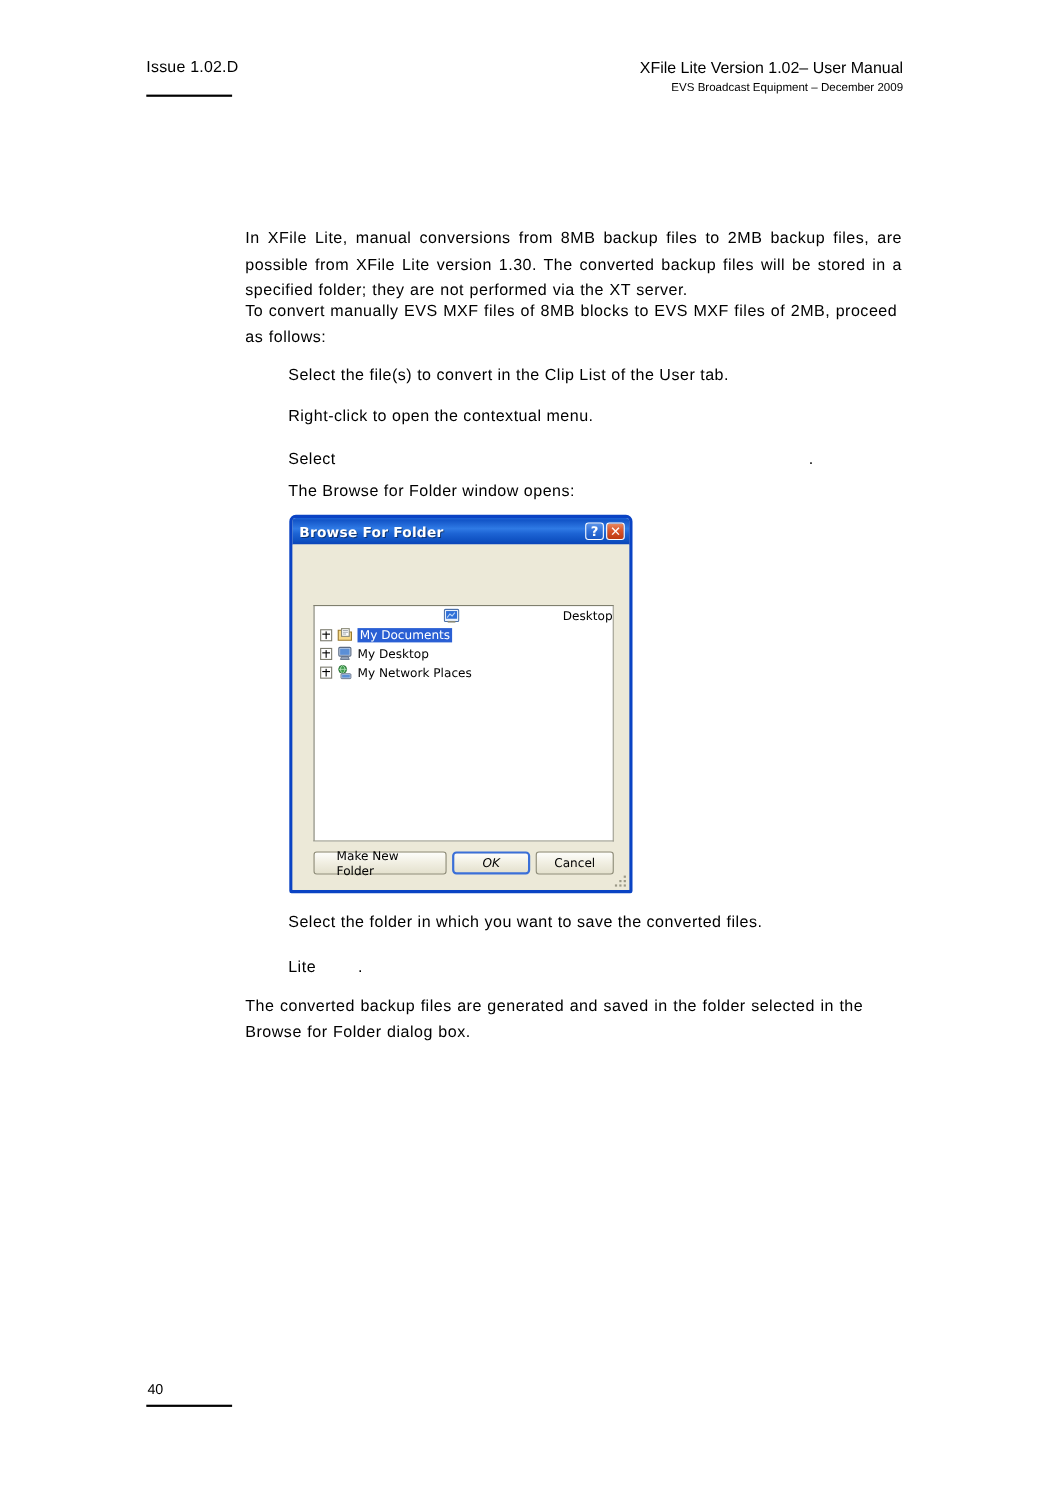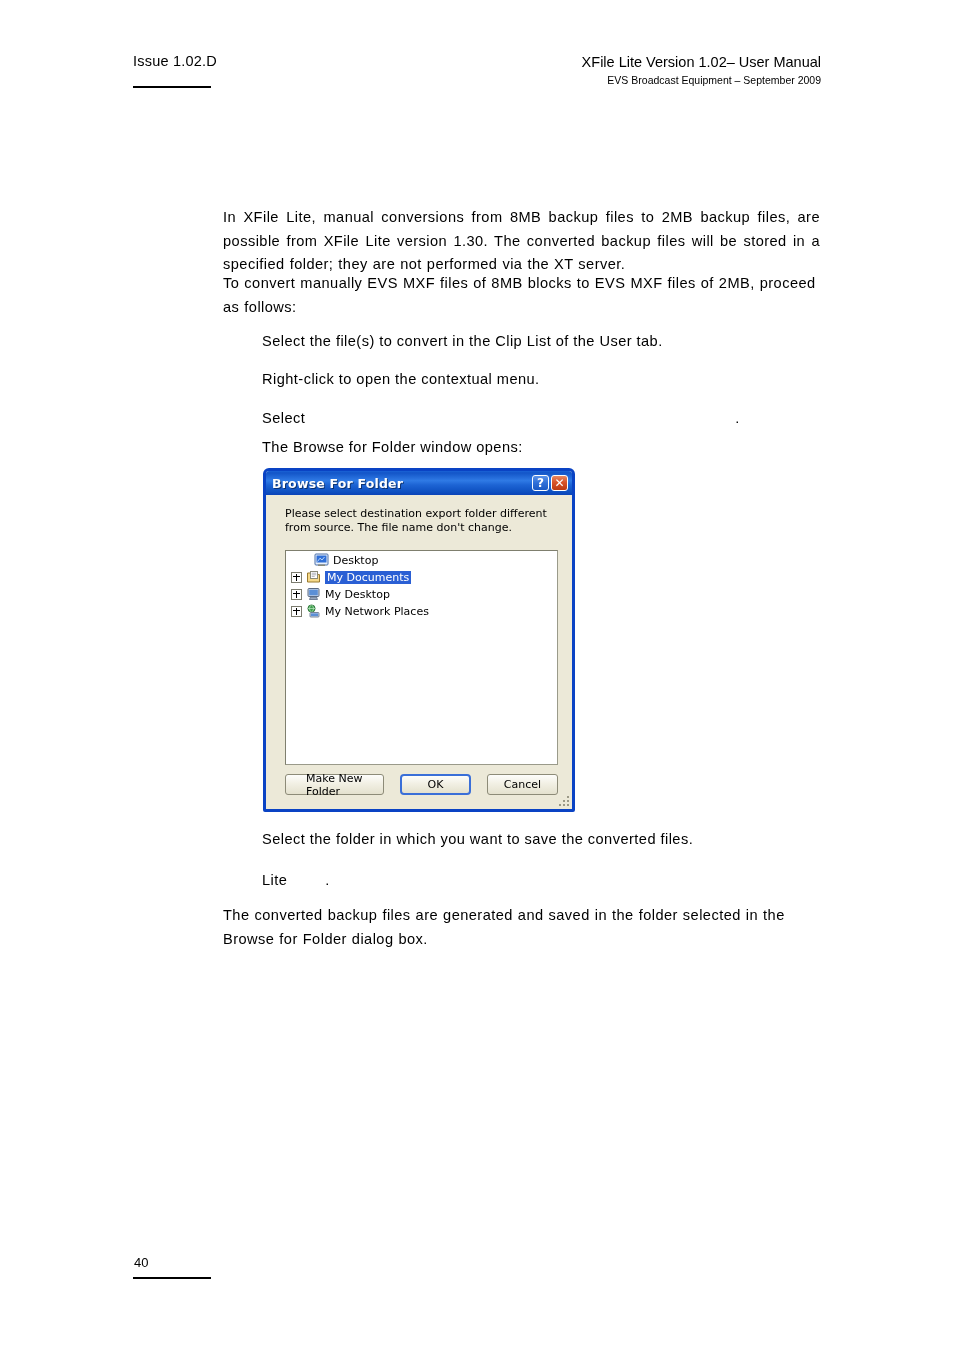--- a/index.html
+++ b/index.html
@@ -191,21 +191,21 @@
   }
   .tree-row {
     display: flex;
     align-items: center;
     height: 16px;
     margin-top: 1px;
     font-size: 11px;
     color: #000000;
     white-space: nowrap;
   }
-  .tree-row.root { padding-left: 15px; }
+  .tree-row.root { padding-left: 15px; justify-content: space-between; }
   .tree-row.child { padding-left: 5px; }
   .expander {
     width: 9px;
     height: 9px;
     border: 1px solid #7b7b6e;
     background: #ffffff;
     margin-right: 4px;
     position: relative;
     flex: 0 0 auto;
   }
@@ -248,25 +248,26 @@
     border-radius: 3px;
     font-size: 11px;
     font-family: "DejaVu Sans", sans-serif;
     color: #000000;
     display: flex;
     align-items: center;
     justify-content: center;
     box-sizing: border-box;
     padding: 0 8px;
   }
-  .btn-makenew { width: 99px; padding-left: 20px; }
+  .btn-makenew { width: 121px; padding-left: 20px; }
   .btn-ok {
     width: 71px;
     border: 2px solid #3a6fd8;
     border-radius: 4px;
+    font-style: italic;
   }
   .btn-cancel { width: 71px; }
 
   .gripper {
     position: absolute;
     right: 3px;
     bottom: 3px;
     width: 12px;
     height: 12px;
   }
@@ -293,21 +294,21 @@
     border-top: 2px solid #000000;
   }
 </style>
 </head>
 <body>
 
 <div class="page-header">
   <div class="hdr-issue">Issue 1.02.D</div>
   <div class="hdr-rule"></div>
   <div class="hdr-title">XFile Lite Version 1.02– User Manual</div>
-  <div class="hdr-sub">EVS Broadcast Equipment – September 2009</div>
+  <div class="hdr-sub">EVS Broadcast Equipment – December 2009</div>
 </div>
 
 <div class="para p1">In XFile Lite, manual conversions from 8MB backup files to 2MB backup files, are possible from XFile Lite version 1.30. The converted backup files will be stored in a specified folder; they are not performed via the XT server.</div>
 <div class="para p2 nojust">To convert manually EVS MXF files of 8MB blocks to EVS MXF files of 2MB, proceed as follows:</div>
 
 <div class="step s1">Select the file(s) to convert in the Clip List of the User tab.</div>
 <div class="step s2">Right-click to open the contextual menu.</div>
 
 <div class="step s3">
   <span>Select</span><span class="gap-period gp-wide"></span><span>.</span>
@@ -320,21 +321,20 @@
   <div class="titlebar">
     <div class="titlebar-text">Browse For Folder</div>
     <div class="title-btns">
       <div class="tbtn tbtn-help">?</div>
       <div class="tbtn tbtn-close">✕</div>
     </div>
   </div>
 
   <div class="dlg-body">
 
-    <div class="dlg-instruction">Please select destination export folder different from source. The file name don't change.</div>
 
     <div class="tree-panel">
 
       <div class="tree-row root">
         <span class="expander-spacer"></span>
         <span class="ticon">
           <svg width="15" height="14" viewBox="0 0 15 14">
             <rect x="1" y="1" width="13" height="11" rx="1" fill="#e8f0fb" stroke="#4a6fa8" stroke-width="1"></rect>
             <rect x="2.5" y="2.5" width="10" height="7" fill="#2f6fd8"></rect>
             <path d="M3.5 8.5 L6 5.2 L8 7 L10.5 4" stroke="#bcd6f5" stroke-width="1" fill="none"></path>

